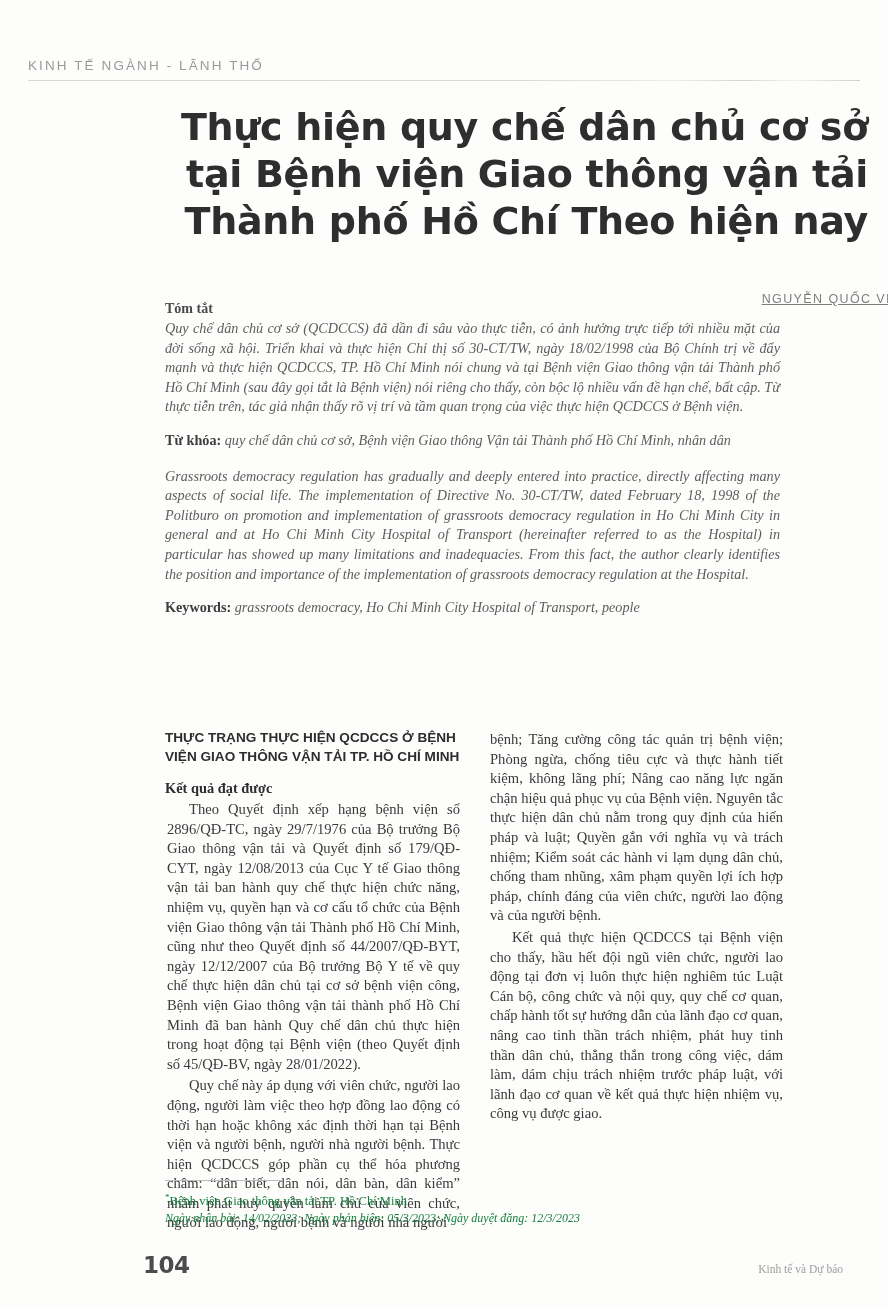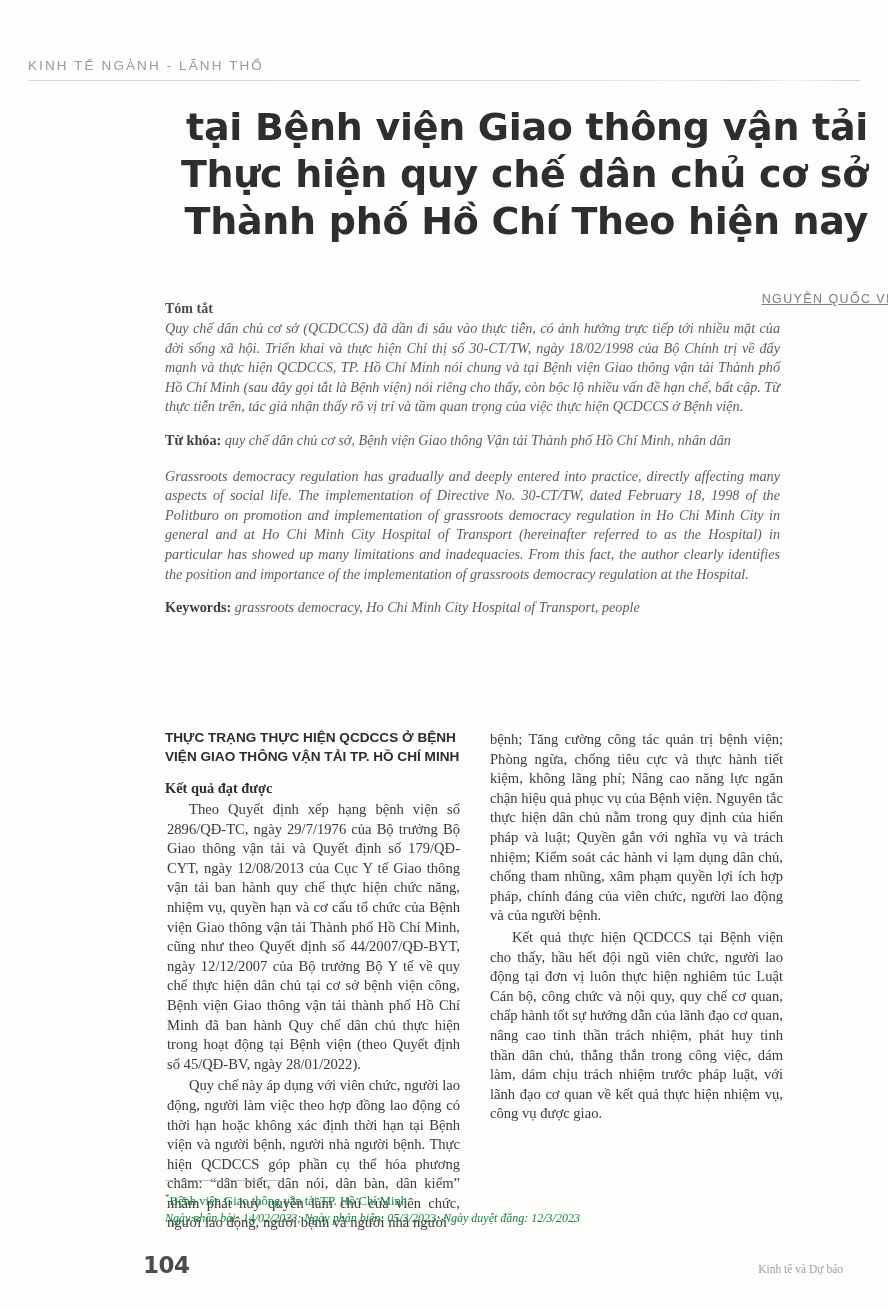--- a/index.html
+++ b/index.html
@@ -203,22 +203,22 @@
 <body>
 
 <div class="page">
 
   <div class="runhead">
     <div class="runhead-text">KINH TẾ NGÀNH - LÃNH THỔ</div>
     <div class="runhead-rule"></div>
   </div>
 
   <div class="title-block">
+    <div class="title-line">Thực hiện quy chế dân chủ cơ sở</div>
     <div class="title-line">tại Bệnh viện Giao thông vận tải</div>
-    <div class="title-line">Thực hiện quy chế dân chủ cơ sở</div>
     <div class="title-line">Thành phố Hồ Chí Theo hiện nay</div>
   </div>
 
   <div class="author">NGUYỄN QUỐC VIỆT*</div>
 
   <div class="abs">
     <div class="abs-h">Tóm tắt</div>
     <p class="abs-p">Quy chế dân chủ cơ sở (QCDCCS) đã dần đi sâu vào thực tiễn, có ảnh hưởng trực tiếp tới nhiều mặt của đời sống xã hội. Triển khai và thực hiện Chỉ thị số 30-CT/TW, ngày 18/02/1998 của Bộ Chính trị về đẩy mạnh và thực hiện QCDCCS, TP. Hồ Chí Minh nói chung và tại Bệnh viện Giao thông vận tải Thành phố Hồ Chí Minh (sau đây gọi tắt là Bệnh viện) nói riêng cho thấy, còn bộc lộ nhiều vấn đề hạn chế, bất cập. Từ thực tiễn trên, tác giả nhận thấy rõ vị trí và tầm quan trọng của việc thực hiện QCDCCS ở Bệnh viện.</p>
 
     <p class="kw">

